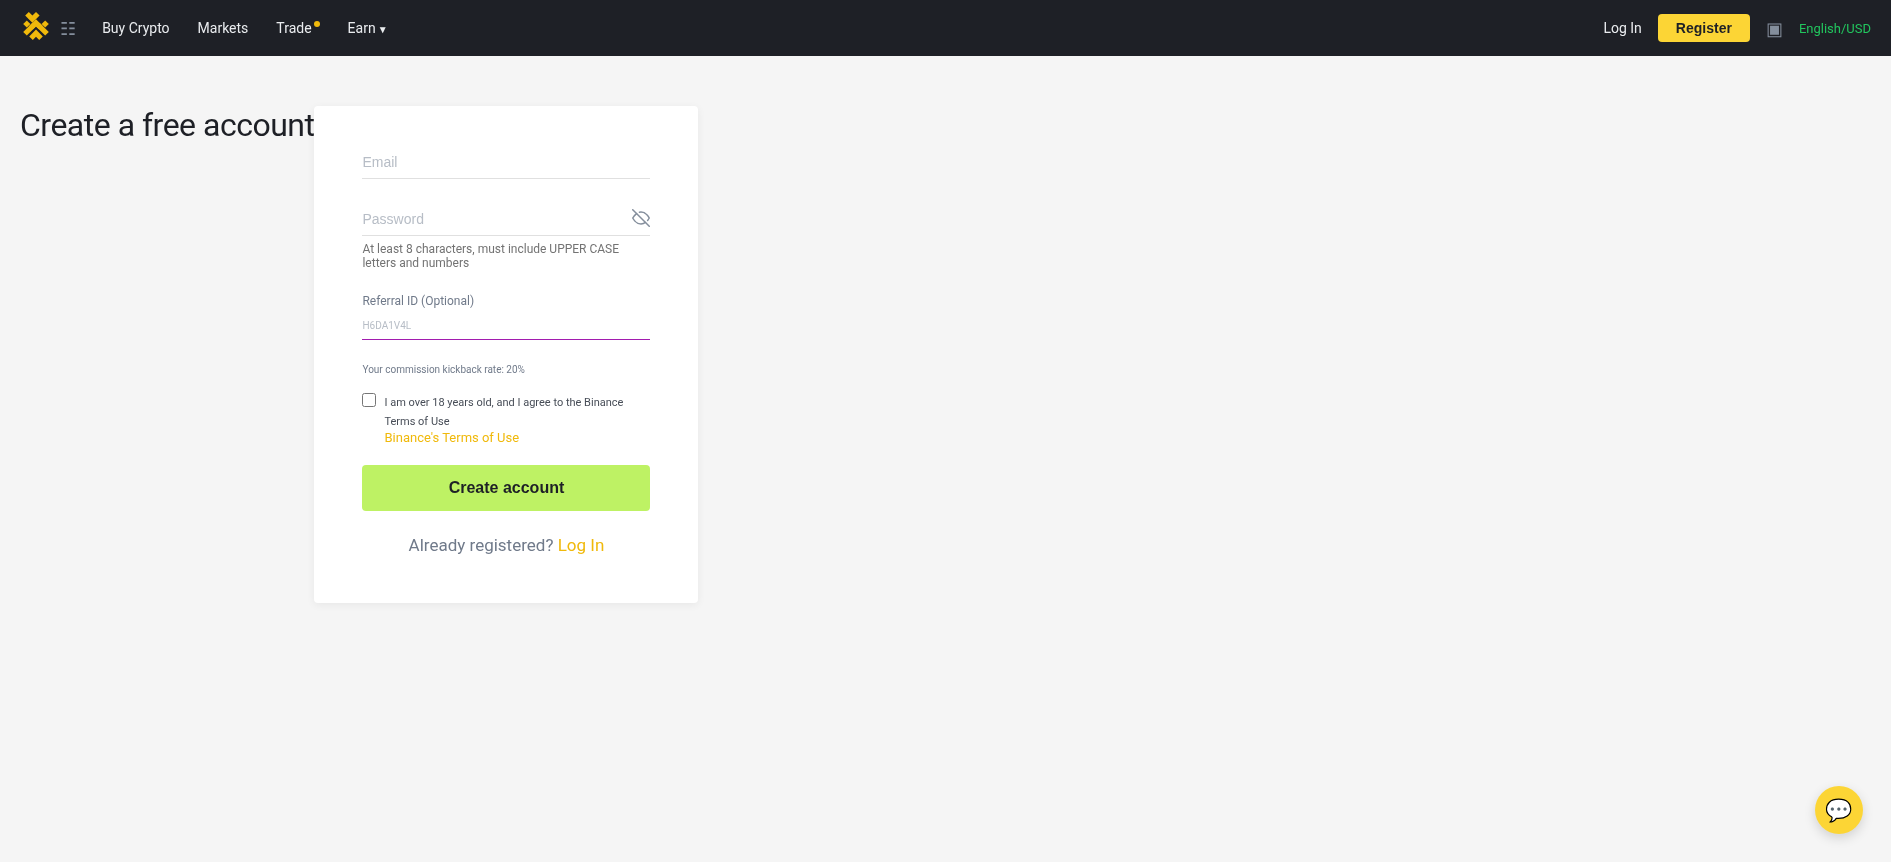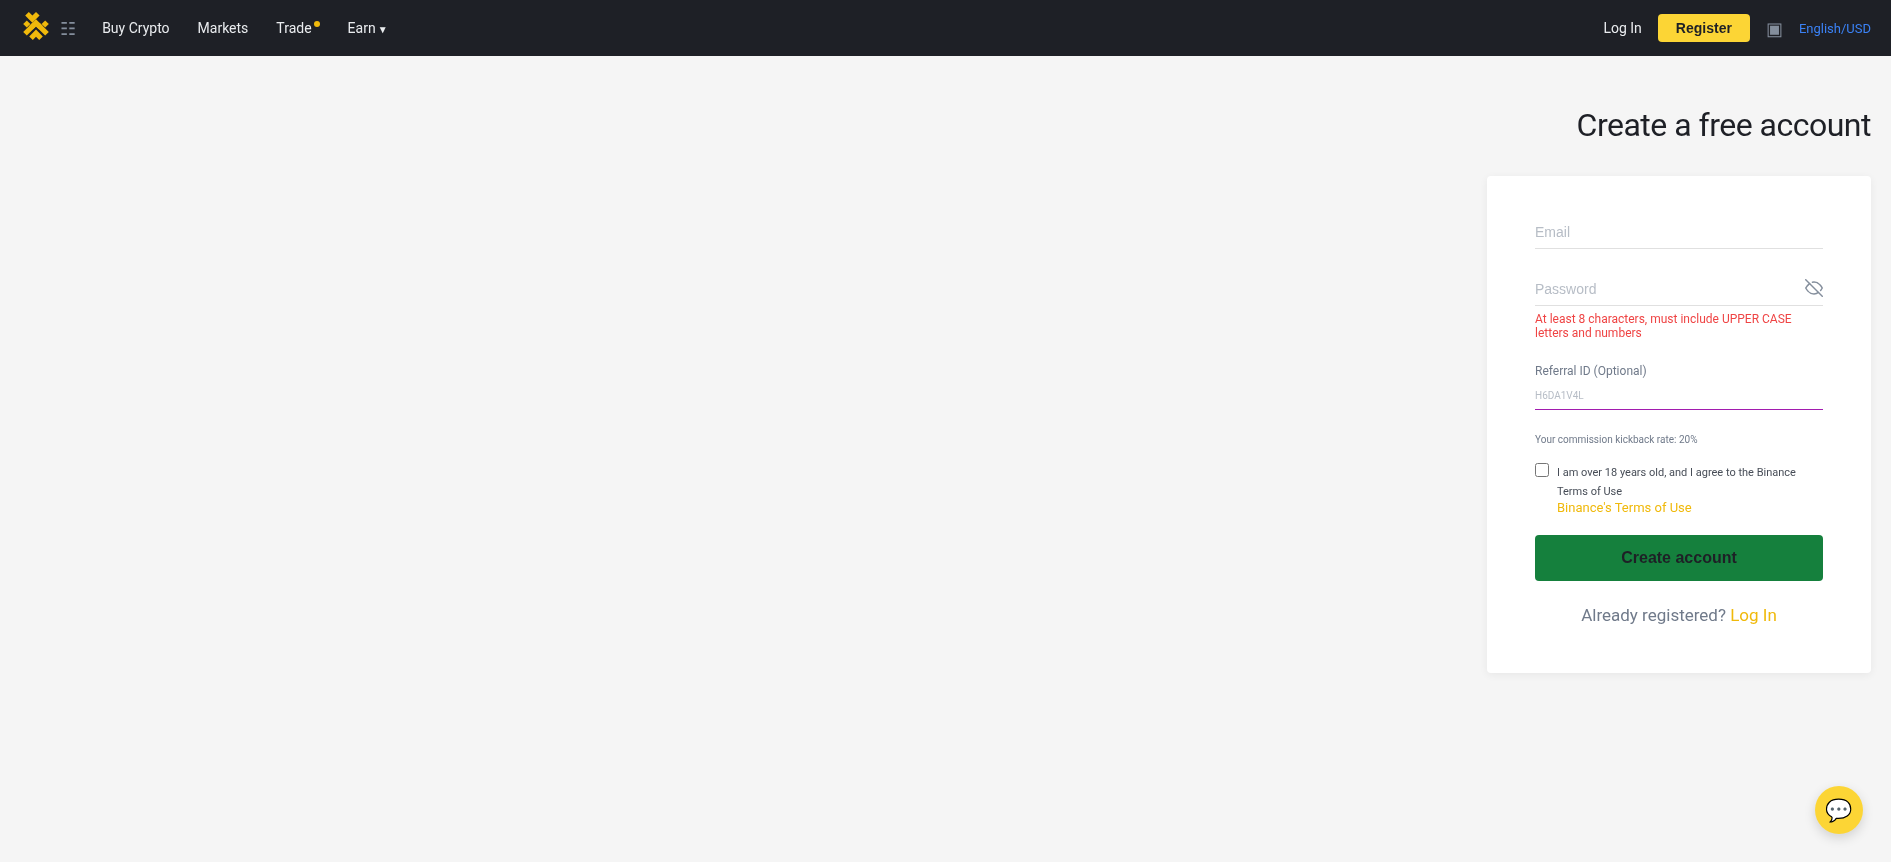--- a/index.html
+++ b/index.html
@@ -76,30 +76,30 @@
       font-size: 14px;
       font-weight: 600;
       cursor: pointer;
     }
     .nav-icon-btn {
       color: #848e9c;
       font-size: 18px;
       cursor: pointer;
     }
     .nav-lang {
-      color: #3b82f6;
+      color: #22c55e;
       font-size: 13px;
       cursor: pointer;
     }
 
     
     .main-content {
       display: flex;
-      flex-direction: column;
-      align-items: flex-end;
+      flex-direction: row;
+      align-items: flex-start;
       padding: 50px 20px;
     }
     .page-title {
       font-size: 32px;
       font-weight: 400;
       color: #1e2026;
       margin-bottom: 32px;
       letter-spacing: -0.5px;
     }
 
@@ -139,21 +139,21 @@
       right: 0;
       top: 50%;
       transform: translateY(-50%);
       color: #848e9c;
       cursor: pointer;
       font-size: 18px;
     }
 
     .password-hint {
       font-size: 12px;
-      color: #ef4444;
+      color: #737373;
       margin-top: 6px;
     }
 
     
     .referral-label {
       font-size: 12px;
       color: #707a8a;
       margin-bottom: 4px;
     }
     .referral-value {
@@ -194,21 +194,21 @@
       color: #f0b90b;
       text-decoration: none;
       cursor: pointer;
       display: block;
       font-size: 13px;
     }
 
     
     .create-btn {
       width: 100%;
-      background: #15803d;
+      background: #bef264;
       color: #1e2026;
       border: none;
       padding: 14px;
       border-radius: 4px;
       font-size: 16px;
       font-weight: 600;
       cursor: pointer;
       margin-bottom: 24px;
     }
 

